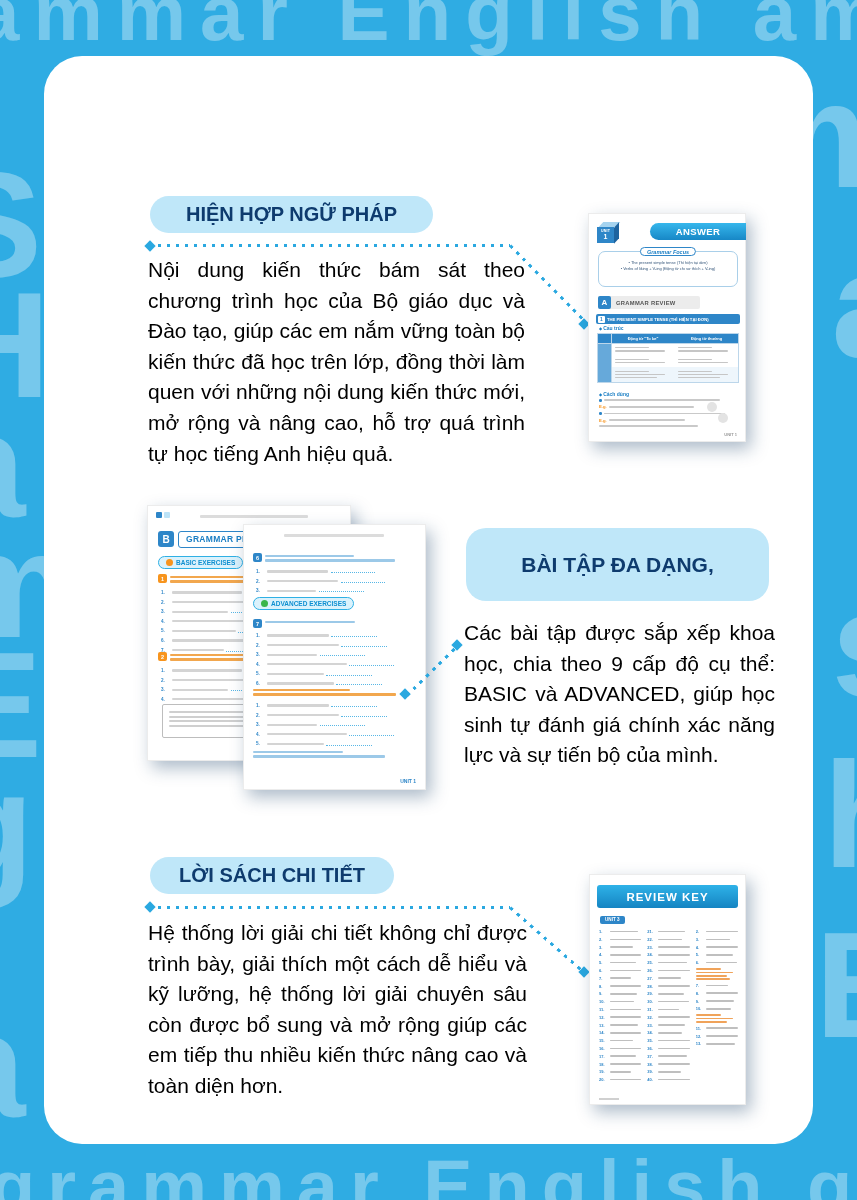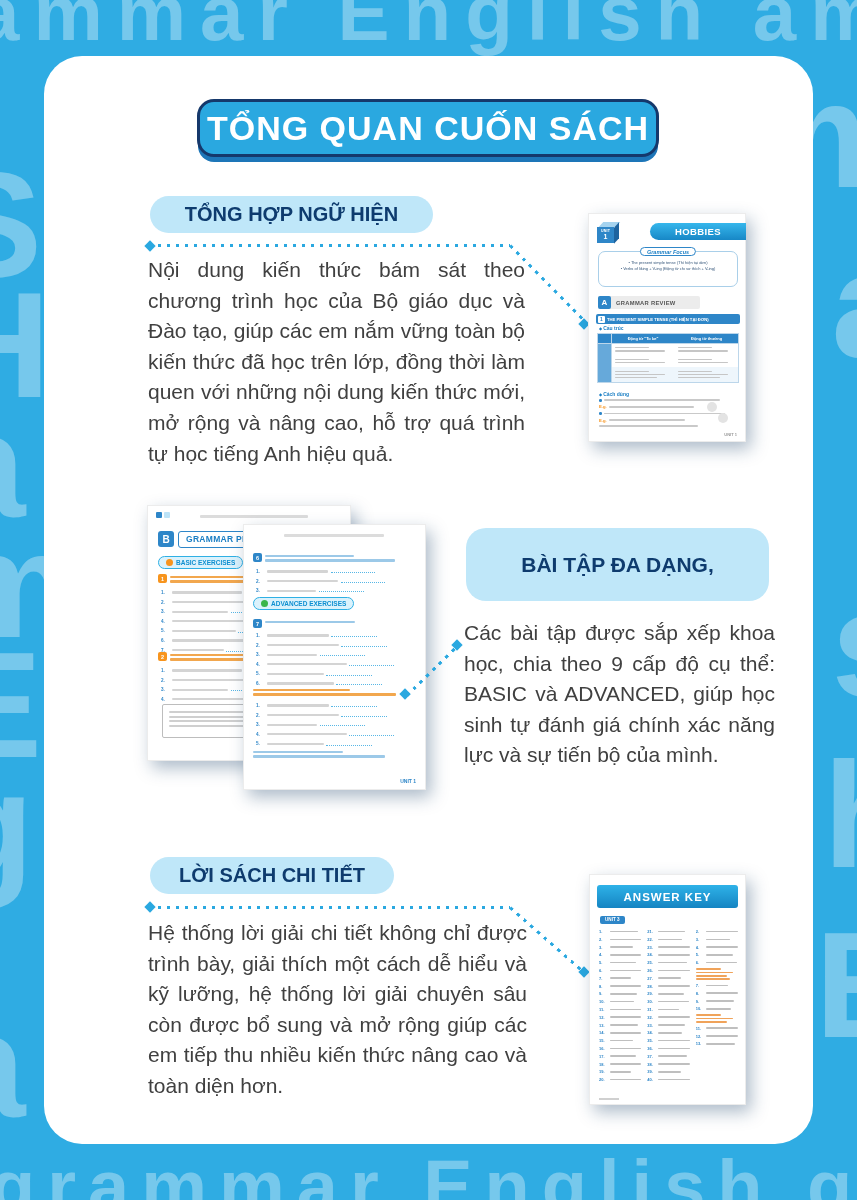--- a/index.html
+++ b/index.html
@@ -16,21 +16,21 @@
 
 .panel{position:absolute;left:44px;top:56px;width:769px;height:1088px;background:#fff;border-radius:38px;}
 
 .title-banner{position:absolute;left:197px;top:99px;width:462px;height:58px;background:#2aa8e0;border:3px solid #15386b;border-radius:17px;box-shadow:0 6px 0 -1px #1d76b8;display:flex;align-items:center;justify-content:center;color:#fff;font-size:34px;font-weight:bold;letter-spacing:1px;}
 
 .badge{position:absolute;background:#bfe7f9;color:#0e3b6e;font-weight:bold;border-radius:20px;display:flex;flex-direction:column;align-items:center;justify-content:center;text-align:center;}
 #badge-grammar{left:150px;top:196px;width:283px;height:37px;font-size:20px;}
 #badge-exercises{left:466px;top:528px;width:303px;height:73px;font-size:21px;line-height:29px;gap:12px;}
 #badge-answers{left:150px;top:857px;width:244px;height:37px;font-size:20px;}
 
-.para{position:absolute;font-size:21px;line-height:30.6px;color:#404040;text-align:justify;}
+.para{position:absolute;font-size:21px;line-height:30.6px;color:#000000;text-align:justify;}
 #para-grammar{left:148px;top:255px;width:377px;}
 #para-exercises{left:464px;top:618px;width:311px;}
 #para-answers{left:148px;top:918px;width:379px;}
 
 .dotline{position:absolute;height:3.4px;background:repeating-linear-gradient(90deg,#2aa8e0 0 3.4px,transparent 3.4px 9px);transform-origin:0 50%;}
 .ddot{position:absolute;width:8px;height:8px;background:#2aa8e0;transform:rotate(45deg);}
 
 
 .page{position:absolute;background:#fff;box-shadow:5px 7px 16px rgba(20,60,100,.35);border:1px solid #ececec;}
 .dbar{height:2.5px;background:#cfcfcf;border-radius:1px;margin:2px 0;}
@@ -140,40 +140,39 @@
     <span class="wm-right" style="top:60px">m</span>
     <span class="wm-right" style="top:230px">a</span>
     <span class="wm-right" style="top:400px">r</span>
     <span class="wm-right" style="top:570px">s</span>
     <span class="wm-right" style="top:740px">h</span>
     <span class="wm-right" style="top:910px">E</span>
   </div>
 
   <div class="panel"></div>
 
-  <div class="title-banner">TỔNG QUAN CUỐN SÁCH</div>
 
   <div>
-    <div class="badge" id="badge-grammar">TỔNG HỢP NGỮ HIỆN</div>
+    <div class="badge" id="badge-grammar">HIỆN HỢP NGỮ PHÁP</div>
     <span class="ddot" style="left:146px;top:242px"></span>
     <div class="dotline" style="left:158px;top:244px;width:352px"></div>
     <div class="dotline" style="left:510px;top:244px;width:107px;transform:rotate(45.4deg)"></div>
     <span class="ddot" style="left:580px;top:320px"></span>
     <p class="para" id="para-grammar">Nội dung kiến thức bám sát theo chương trình học của Bộ giáo dục và Đào tạo, giúp các em nắm vững toàn bộ kiến thức đã học trên lớp, đồng thời làm quen với những nội dung kiến thức mới, mở rộng và nâng cao, hỗ trợ quá trình tự học tiếng Anh hiệu quả.</p>
 
     <div class="page" id="thumb-unit">
       <div class="cube">
         <i class="cube-top"></i>
         <i class="cube-side"></i>
         <span class="cube-front">
           <b>UNIT</b>
           <em>1</em>
         </span>
       </div>
-      <div class="hob-banner">HOBBIES</div>
+      <div class="hob-banner">ANSWER</div>
       <div class="focus-box">
         <span class="focus-label">Grammar Focus</span>
         <div class="focus-line">• The present simple tense (Thì hiện tại đơn)</div>
         <div class="focus-line">• Verbs of liking + V-ing (Động từ chỉ sở thích + V-ing)</div>
       </div>
       <div class="review-bar">
         <span class="review-letter">A</span>
         <span class="review-text">GRAMMAR REVIEW</span>
       </div>
       <div class="lesson-strip">
@@ -472,21 +471,21 @@
 
   <div>
     <div class="badge" id="badge-answers">LỜI SÁCH CHI TIẾT</div>
     <span class="ddot" style="left:146px;top:903px"></span>
     <div class="dotline" style="left:158px;top:906px;width:352px"></div>
     <div class="dotline" style="left:510px;top:906px;width:99px;transform:rotate(41.3deg)"></div>
     <span class="ddot" style="left:580px;top:968px"></span>
     <p class="para" id="para-answers">Hệ thống lời giải chi tiết không chỉ được trình bày, giải thích một cách dễ hiểu và kỹ lưỡng, hệ thống lời giải chuyên sâu còn được bổ sung và mở rộng giúp các em tiếp thu nhiều kiến thức nâng cao và toàn diện hơn.</p>
 
     <div class="page" id="thumb-ak">
-      <div class="ak-banner">ANSWER KEY</div>
+      <div class="ak-banner">REVIEW KEY</div>
       <div class="ak-unit">UNIT 3</div>
       <div class="ak-cols">
         <div class="akcol">
             <div class="xrow">
               <span class="xnum">1.</span>
               <span class="xbar" style="width: 68.08%;"></span>
             </div>
             <div class="xrow">
               <span class="xnum">2.</span>
               <span class="xbar" style="width: 79.12%;"></span>

